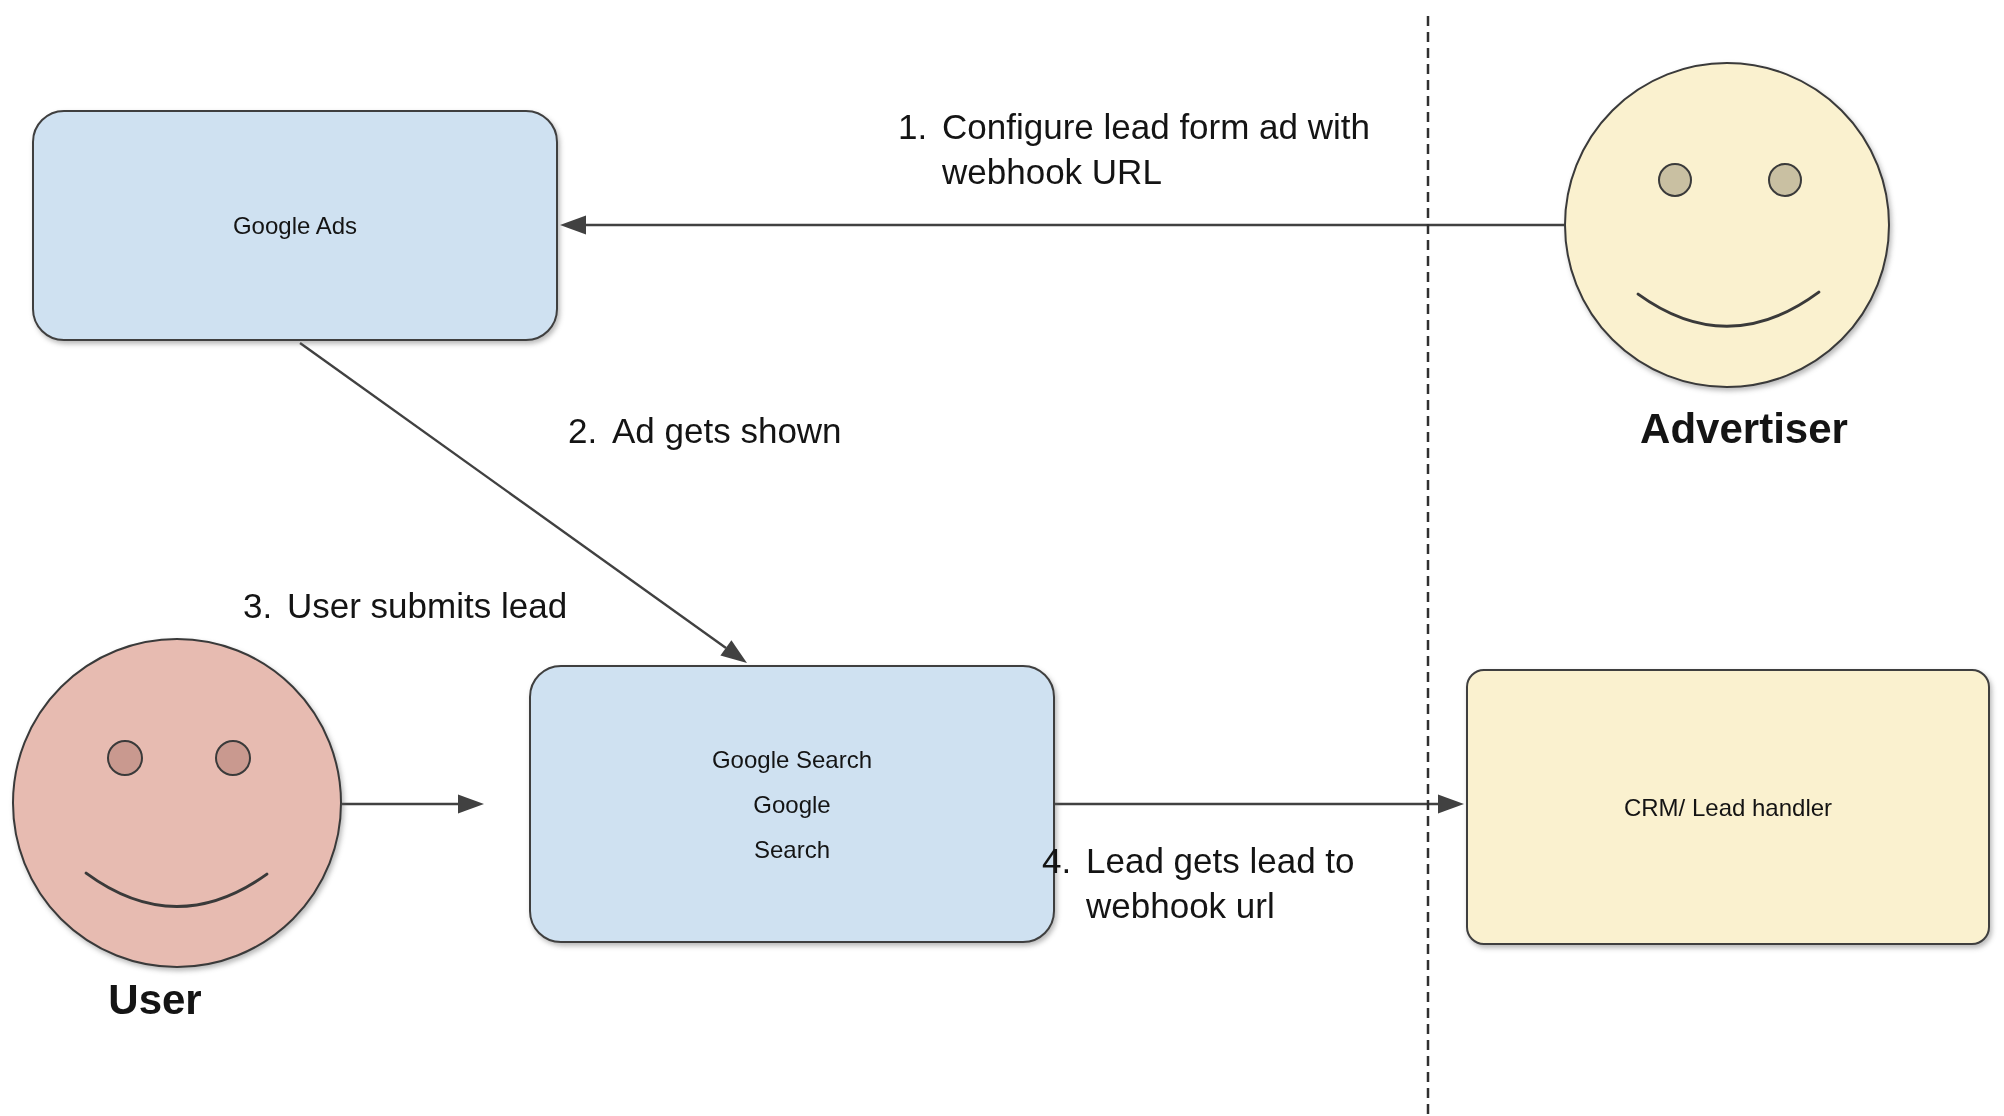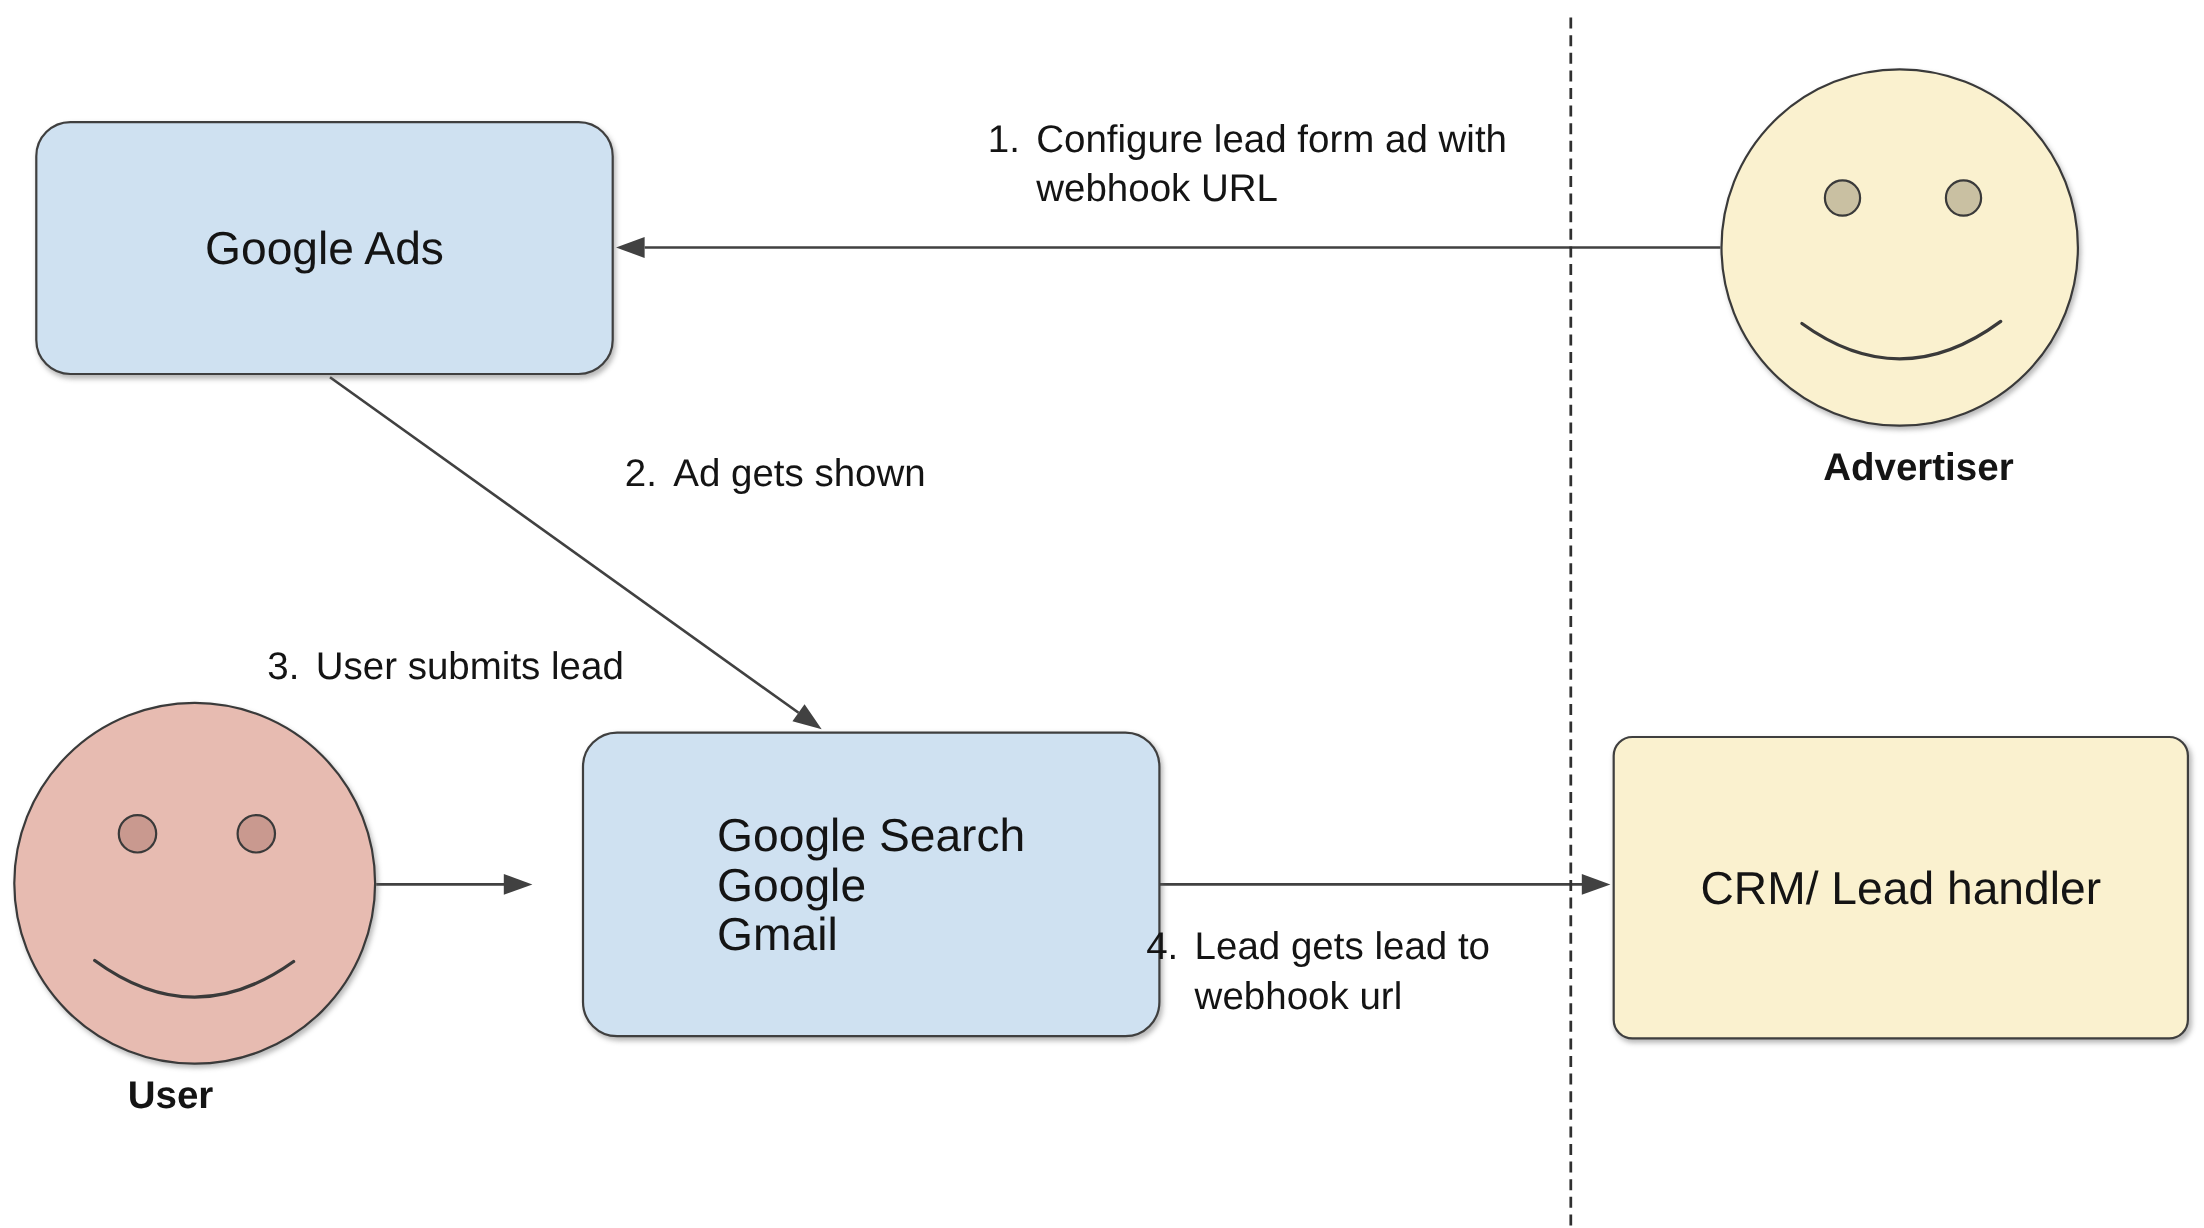--- a/index.html
+++ b/index.html
@@ -8,22 +8,22 @@
     font-family:"Liberation Sans", sans-serif;color:var(--text,#141414);
   }
   
   .overlay{position:absolute;left:0;top:0;width:2004px;height:1116px;pointer-events:none;}
   .cline{stroke:var(--stroke,#414141);stroke-width:2.4;fill:none;}
   .chead{fill:var(--stroke,#414141);stroke:none;}
   .dashedline{stroke:#303030;stroke-width:2.5;stroke-dasharray:10 6;fill:none;}
   
   .box{
     position:absolute;box-sizing:border-box;border:2.5px solid #3f3f3f;border-radius:32px;
-    display:flex;align-items:center;justify-content:center;text-align:left;
-    font-size:42px;line-height:45px;box-shadow:2px 3px 5px rgba(100,100,100,.45);
+    display:flex;align-items:center;justify-content:center;text-align:center;
+    font-size:24px;line-height:45px;box-shadow:2px 3px 5px rgba(100,100,100,.45);
   }
   .box.blue{background:var(--box_blue,#cfe1f1);}
   .box.yellow{background:var(--box_yellow,#faf1cf);border-radius:18px;}
   #box-google-ads{left:32px;top:110px;width:526px;height:231px;}
   #box-surfaces{left:486px;top:665px;width:526px;height:278px;margin-left:43px;}
   #box-crm{left:1466px;top:669px;width:524px;height:276px;}
   
   .face{position:absolute;box-sizing:border-box;border:2.5px solid #3a3a3a;border-radius:50%;
         box-shadow:2px 3px 5px rgba(100,100,100,.45);}
   #face-advertiser{left:1564px;top:62px;width:326px;height:326px;background:var(--face_cream,#faf1cf);}
@@ -31,21 +31,21 @@
   .eye{position:absolute;box-sizing:border-box;border:2px solid #3a3a3a;border-radius:50%;}
   #face-advertiser .eye{width:34px;height:34px;background:var(--eye_tan,#c9c0a2);}
   #face-advertiser .eye.left{left:92px;top:99px;}
   #face-advertiser .eye.right{left:202px;top:99px;}
   #face-user .eye{width:36px;height:36px;background:var(--eye_pink,#c9998f);}
   #face-user .eye.left{left:93px;top:100px;}
   #face-user .eye.right{left:201px;top:100px;}
   .smile{position:absolute;left:0;top:0;width:100%;height:100%;}
   .smile path{stroke:#3a3a3a;stroke-width:3;fill:none;stroke-linecap:round;}
   
-  .actor-label{position:absolute;font-weight:700;font-size:35px;text-align:center;}
+  .actor-label{position:absolute;font-weight:700;font-size:42px;text-align:center;}
   #label-advertiser{left:1579px;top:405px;width:330px;}
   #label-user{left:-10px;top:976px;width:330px;}
   
   .step{position:absolute;display:flex;font-size:35px;line-height:45px;}
   .step .num{flex:none;width:44px;}
   .step .ln{display:block;white-space:nowrap;}
   #step1{left:898px;top:104px;}
   #step2{left:568px;top:408px;}
   #step3{left:243px;top:583px;}
   #step4{left:1042px;top:838px;}
@@ -73,21 +73,21 @@
   </svg>
 
   <div class="box blue" id="box-google-ads">
     <span>Google Ads</span>
   </div>
 
   <div class="box blue" id="box-surfaces">
     <div>
       <div class="ln">Google Search</div>
       <div class="ln">Google</div>
-      <div class="ln">Gmail</div>
+      <div class="ln">Search</div>
     </div>
   </div>
 
   <div class="box yellow" id="box-crm">
     <span>CRM/ Lead handler</span>
   </div>
 
   <div class="face" id="face-advertiser">
     <span class="eye left"></span>
     <span class="eye right"></span>

